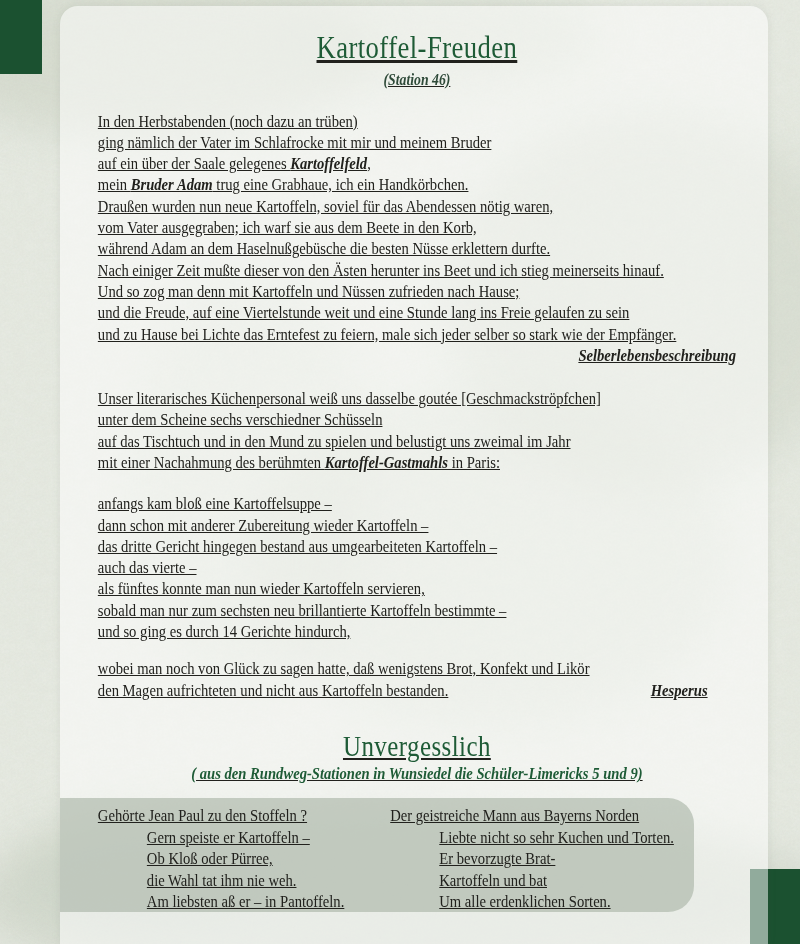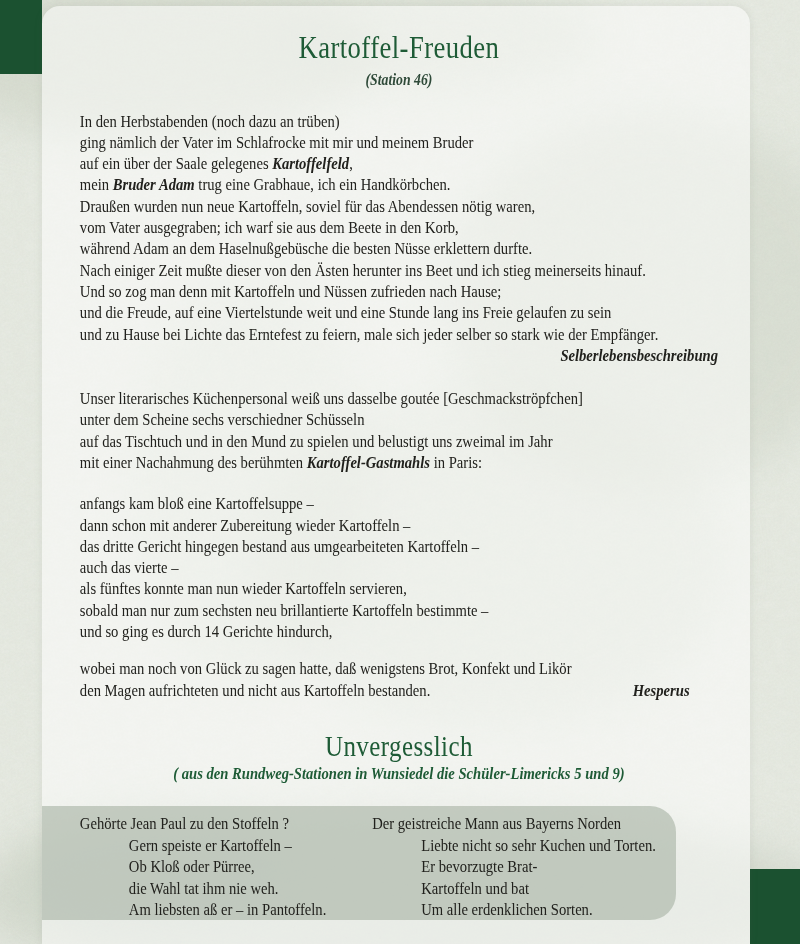--- a/index.html
+++ b/index.html
@@ -7,24 +7,25 @@
     width:800px;height:944px;position:relative;overflow:hidden;
     background:#e9ece4;
     font-family:"Liberation Serif","DejaVu Serif",serif;
     color:#21211d;
   }
   svg.bg{position:absolute;left:0;top:0;z-index:0;}
   .green-block{position:absolute;background:#1b5130;z-index:1;}
   .green-block.left{left:0;top:870;width:42px;height:74px;}
   .green-block.right{left:750px;top:869px;width:50px;height:75px;}
   .card{
-    position:absolute;left:42px;top:6px;width:708px;height:938px;z-index:2;
+    position:absolute;left:60px;top:6px;width:708px;height:938px;z-index:2;
     background:rgba(255,255,255,0.52);
     border-radius:18px 18px 0 0;
     box-shadow:0 0 8px rgba(90,100,85,0.10);
+    text-decoration:underline;
   }
   .cond{transform:scaleX(0.86);transform-origin:0 0;}
   .content{width:823px;box-sizing:border-box;padding:26px 37px 0 44px;}
   .title{
     margin:0;text-align:center;font-size:31px;font-weight:400;
     color:#1e5b36;letter-spacing:0.5px;line-height:1.05;
   }
   .station{
     text-align:center;font-size:16px;font-style:italic;font-weight:bold;
     color:#2f4a39;margin-top:6px;
@@ -41,21 +42,21 @@
   .attr.hesperus{margin-top:-21.3px;padding-right:33px;}
   .title2{
     margin:30px 0 0 0;text-align:center;font-size:29px;font-weight:400;
     color:#1e5b36;letter-spacing:0.5px;line-height:1.05;
   }
   .sub2{
     text-align:center;font-size:17px;font-style:italic;font-weight:bold;
     color:#1e5b36;margin-top:3px;white-space:nowrap;
   }
   .limerick-box{
-    margin-top:22px;width:634px;height:114px;
+    margin-top:14px;width:634px;height:114px;
     background:rgba(168,179,165,0.62);
     border-radius:0 26px 26px 0;
     overflow:hidden;
   }
   .lim-inner{width:737px;box-sizing:border-box;padding-top:7px;display:flex;}
   .lim-col{box-sizing:border-box;padding-left:44px;width:384px;}
   .lim-col.second{padding-left:0;width:353px;}
   .lim-col .line{line-height:21.5px;}
   .lim-col .line.indent{padding-left:57px;}
 </style>

